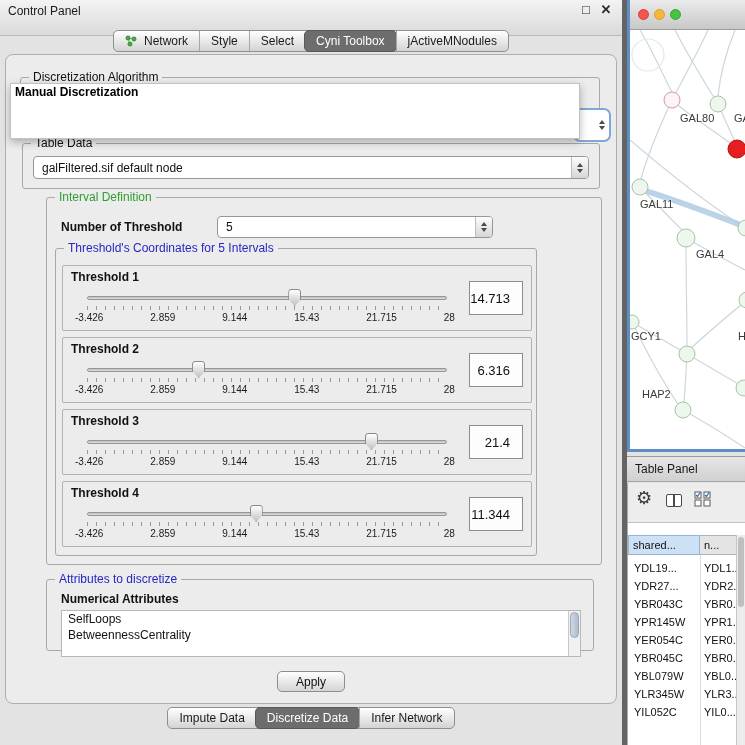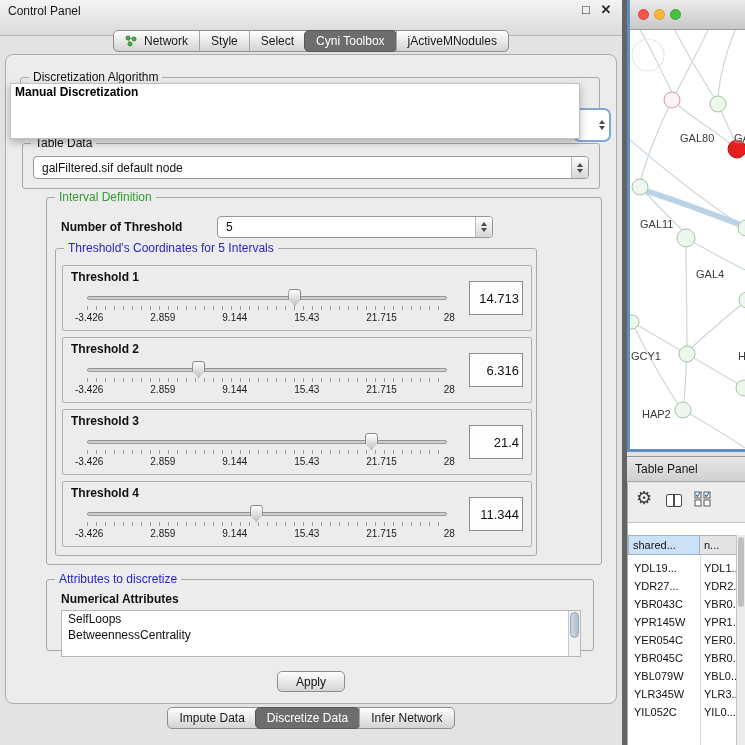--- a/index.html
+++ b/index.html
@@ -74,21 +74,21 @@
     background:linear-gradient(#c0c0c0,#dedede); border:1px solid #969696; border-radius:3px; }
   .thumb { position:absolute; top:0; width:13px; height:17px; margin-left:-6.5px;
     background:linear-gradient(#ffffff,#c3c3c3); border:1px solid #898989;
     clip-path:polygon(0 0,100% 0,100% 60%,50% 100%,0 60%); border-radius:3px; }
   .ticks { position:absolute; left:0; right:0; top:17px; height:4px;
     background-image:repeating-linear-gradient(90deg,#9a9a9a 0 1px,transparent 1px 9px); }
   .ticklabels { position:absolute; left:-12px; right:-8px; top:23px;
     display:flex; justify-content:space-between; font-size:10px; color:#1a1a1a; }
   .valbox { position:absolute; right:8px; top:15px; width:54px; height:34px;
     background:#fdfdfd; border:1px solid #8d8d8d; font-size:13px;
-    display:flex; align-items:center; justify-content:flex-end; padding-right:3px; }
+    display:flex; align-items:center; justify-content:flex-end; padding-right:12px; }
 
   
   .attr-group { left:40px; top:524px; width:548px; height:72px; }
   .attr-title { position:absolute; left:14px; top:12px; font-size:12px; font-weight:bold; }
   .attr-list { position:absolute; left:14px; top:30px; width:520px; height:47px;
     background:#fff; border:1px solid #b8b8b8; overflow:hidden; }
   .attr-item { font-size:12px; line-height:16px; padding-left:6px; white-space:nowrap; }
   .attr-scroll { position:absolute; right:0; top:0; bottom:0; width:12px;
     background:#f1f1f1; border-left:1px solid #c9c9c9; }
   .attr-scroll .sthumb { position:absolute; left:1px; right:1px; top:1px; height:26px;
@@ -105,21 +105,21 @@
   .network-window { position:absolute; left:627px; top:0; width:118px; height:452px;
     background:#fff; border-left:3px solid #5d8fc6; border-bottom:3px solid #5d8fc6; }
   .net-titlebar { position:relative; height:30px;
     background:linear-gradient(#ebebeb,#c8c8c8); border-bottom:1px solid #9c9c9c; }
   .tl { position:absolute; top:9px; width:11px; height:11px; border-radius:50%; }
   .tl.red { left:8px;  background:#f2564c; border:1px solid #d8423c; }
   .tl.yel { left:24px; background:#f6b73c; border:1px solid #dd9f2e; }
   .tl.grn { left:40px; background:#49c143; border:1px solid #37a536; }
   .net-canvas { position:relative; width:115px; height:418px; background:#fff; overflow:hidden; }
   .net-label { position:absolute; font-size:11px; color:#3a3a3a; white-space:nowrap;
-    text-shadow:0 0 2px #fff,0 0 2px #fff;margin-top:20px; }
+    text-shadow:0 0 2px #fff,0 0 2px #fff; }
 
   
   .table-panel-bar { position:absolute; left:627px; top:456px; width:118px; height:26px;
     background:linear-gradient(#e6e6e6,#d0d0d0); border-top:1px solid #999; border-bottom:1px solid #a8a8a8;
     font-size:12px; line-height:24px; padding-left:8px; color:#1a1a1a; }
   .table-window { position:absolute; left:627px; top:483px; width:118px; height:262px;
     background:#fff; border-left:1px solid #aaa; }
   .tbl-toolbar { position:absolute; left:0; top:0; width:100%; height:40px;
     background:#ededed; border-bottom:1px solid #c2c2c2; }
   .gear { position:absolute; left:8px; top:6px; font-size:18px; color:#3e3e3e; line-height:1; }

